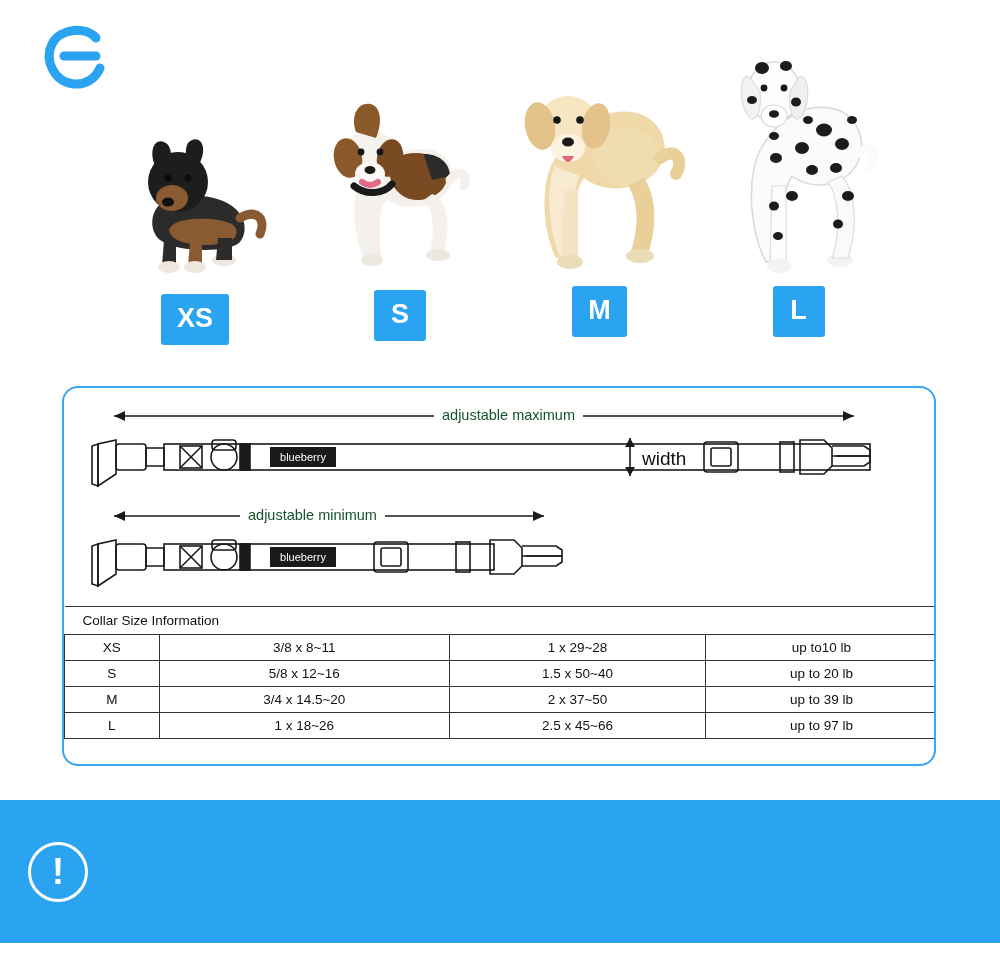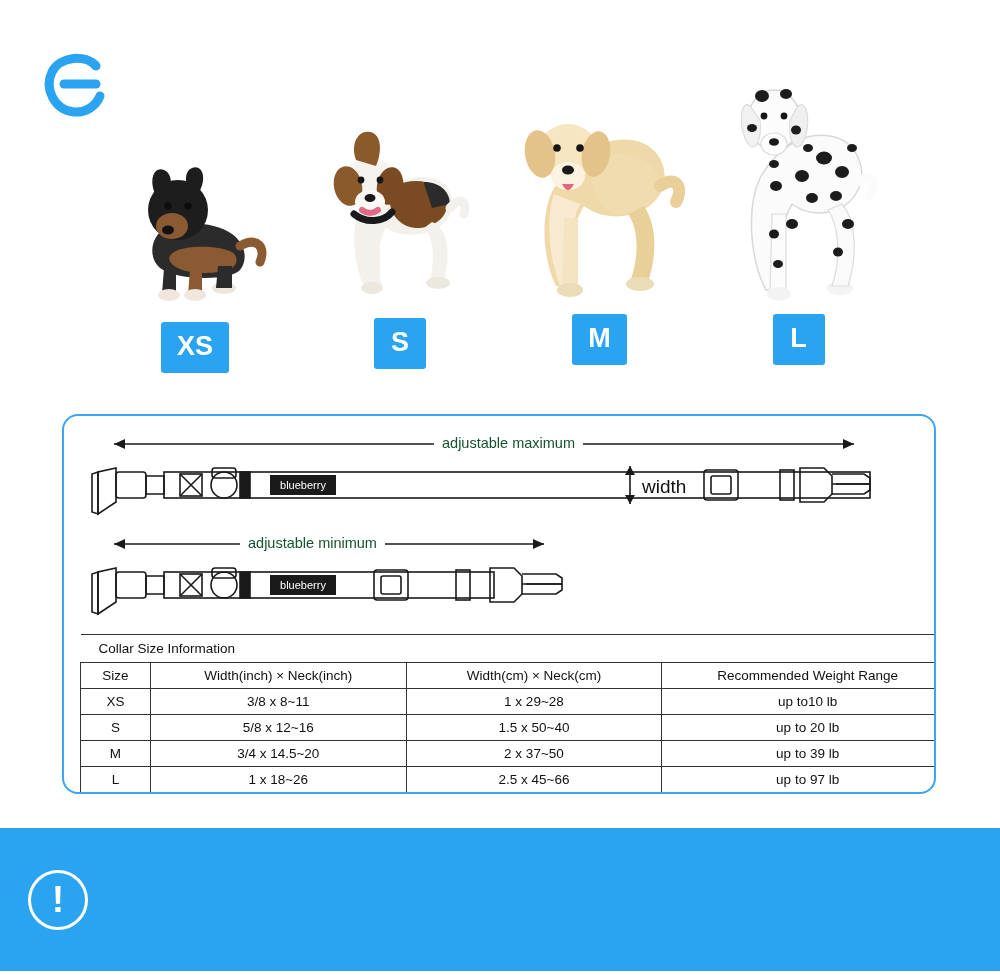--- a/index.html
+++ b/index.html
@@ -3,21 +3,21 @@
 <meta charset="utf-8">
 <style>
   * { box-sizing: border-box; }
   html, body {
     margin: 0; padding: 0;
     width: 1000px; height: 975px;
     background: #ffffff;
     font-family: "Liberation Sans", sans-serif;
     overflow: hidden;
   }
-  .page { position: relative; width: 1000px; height: 769px; background: #fff; margin-top: 28px; }
+  .page { position: relative; width: 1000px; height: 769px; background: #fff; }
 
   
   .logo {
     position: absolute; left: 38px; top: 22px; width: 72px; height: 72px;
   }
 
   
   .dog-row {
     position: absolute; left: 0; top: 0; width: 1000px; height: 350px;
   }
@@ -59,21 +59,21 @@
   }
   .width-label {
     position: absolute;
     font-size: 19px;
     color: #111;
     white-space: nowrap;
   }
 
   
   .tbl-wrap {
-    position: absolute; left: 16px; top: 218px; width: 874px;
+    position: absolute; left: 0; top: 218px; width: 874px;
   }
   table.size-table {
     border-collapse: collapse;
     width: 874px;
     font-size: 13.5px;
     color: #111;
   }
   table.size-table td, table.size-table th {
     border: 1px solid #333;
     height: 26px;
@@ -350,26 +350,20 @@
       <div class="dim-label" style="left:176px; top:119px;">adjustable minimum</div>
       <div class="width-label" style="left:578px; top:60px;">width</div>
 
       <div class="tbl-wrap">
         <table class="size-table">
           <tbody>
               <tr class="title-row">
             <td colspan="4">Collar Size Information</td>
           </tr>
           <tr>
-            <th class="col-size">Size</th>
-            <th class="col-in">Width(inch)  ×  Neck(inch)</th>
-            <th class="col-cm">Width(cm)  ×  Neck(cm)</th>
-            <th class="col-wt">Recommended Weight Range</th>
-          </tr>
-          <tr>
             <td>XS</td>
             <td>3/8 x 8~11</td>
             <td>1 x 29~28</td>
             <td>up to10 lb</td>
           </tr>
           <tr>
             <td>S</td>
             <td>5/8 x 12~16</td>
             <td>1.5 x 50~40</td>
             <td>up to 20 lb</td>

